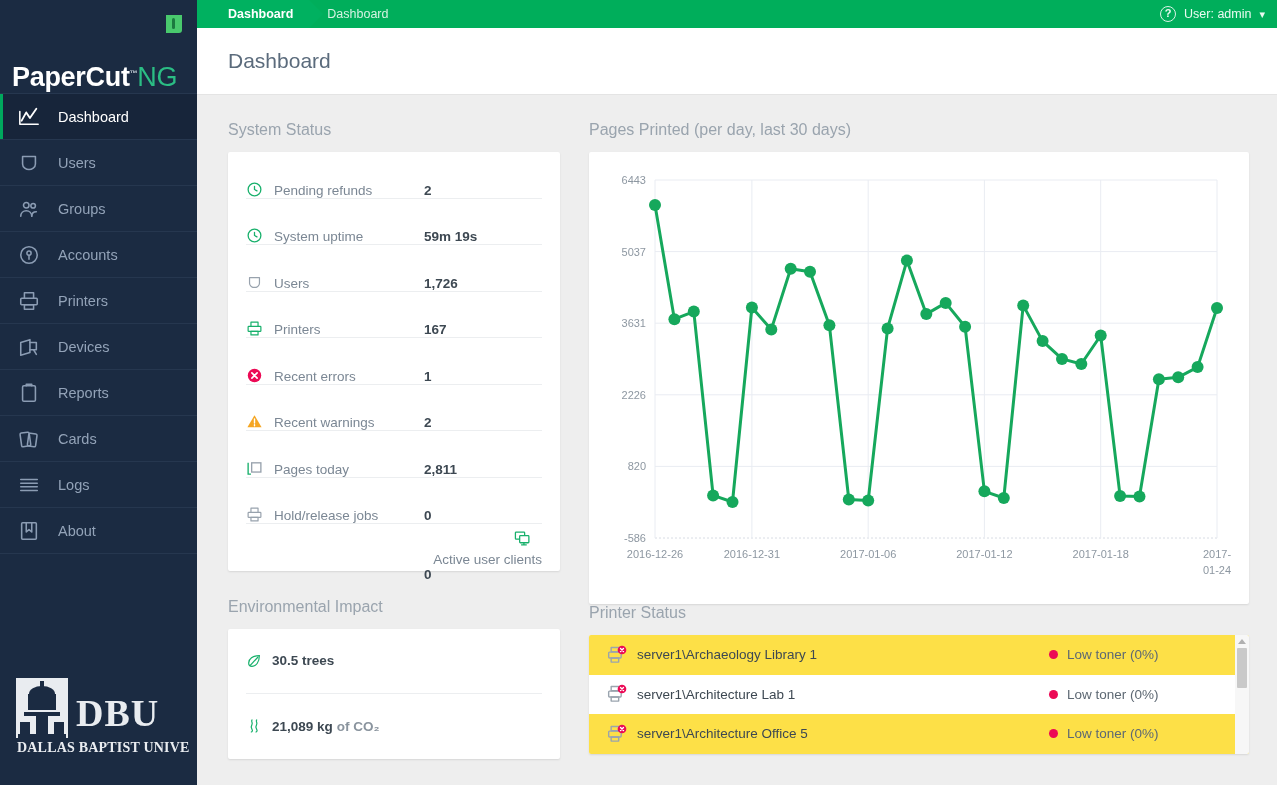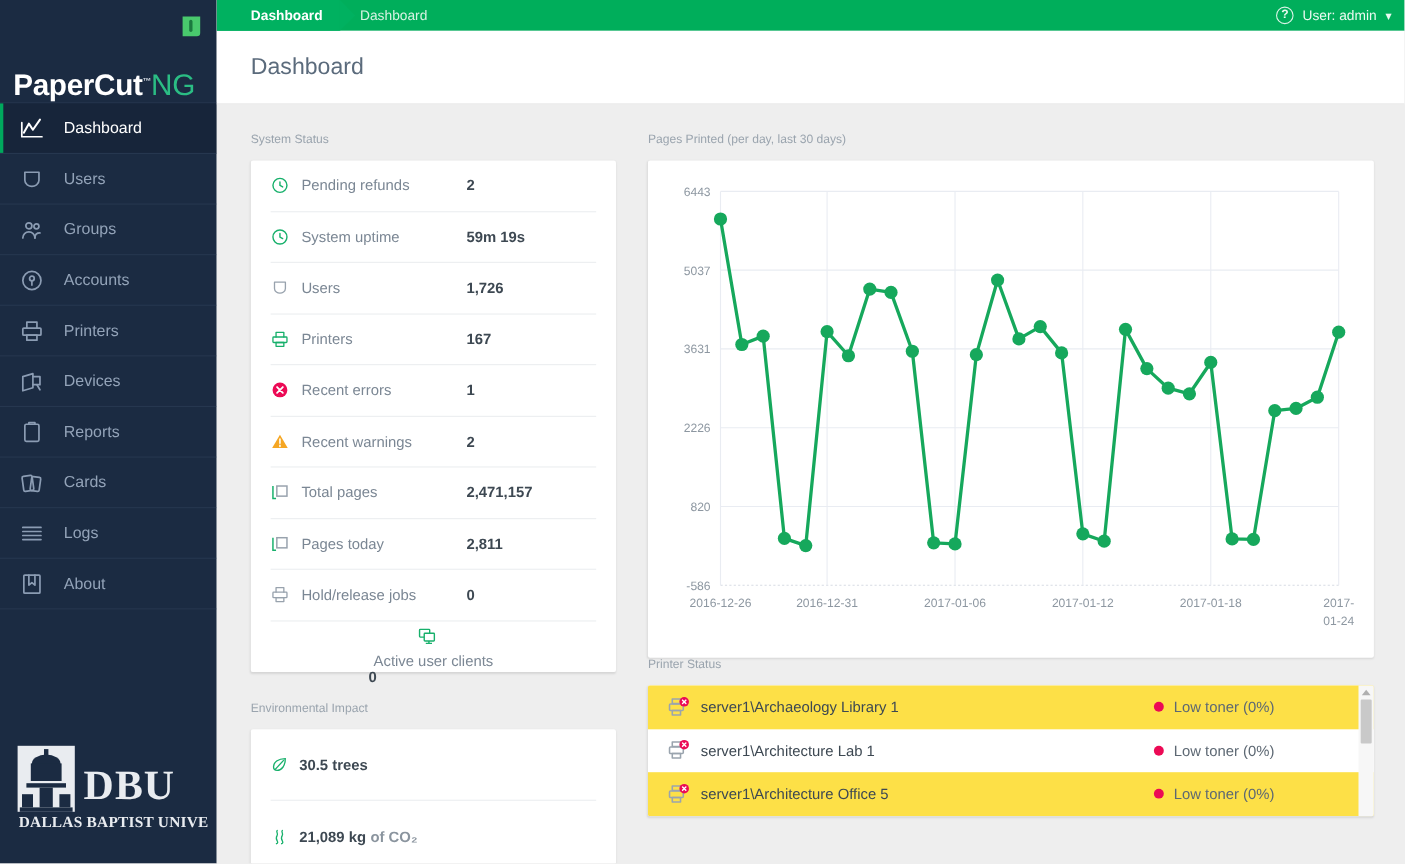--- a/index.html
+++ b/index.html
@@ -85,30 +85,30 @@
   .topright .u { font-size:12.5px; color:#eafaf1; }
   .topright .cv { font-size:11px; color:#eafaf1; }
 
   .pagehead { height: 67px; background:#ffffff; border-bottom:1px solid #e4e4e4; display:flex; align-items:center; padding-left:31px;}
   .pagehead h1 { font-size:21px; font-weight:normal; color:#5b6b7c; }
 
   .content { padding: 26px 28px 0 31px; display:flex; gap:29px; height: 690px; }
   .col-left { width: 332px; flex: 0 0 332px; }
   .col-right { flex: 1 1 auto; }
 
-  .panel-title { font-size:11px; color:#9aa4ae; margin-bottom:13px; }
+  .panel-title { font-size:16px; color:#9aa4ae; margin-bottom:13px; }
   .card {
     background:#fff; border-radius:2px;
     box-shadow: 0 1px 2px rgba(0,0,0,0.10);
   }
 
   
   .status-list { padding: 0 18px; }
   .status-row {
-    display:flex; align-items:center; height:46.5px;
+    display:flex; align-items:flex-end; height:46.5px;
     border-bottom:1px solid #eceef0;
     font-size:13.5px;
   }
   .status-row:last-child { border-bottom: none; flex-direction: column; }
   .status-ico { width:28px; flex:0 0 28px; display:flex; align-items:center; }
   .status-label { color:#7b8794; flex: 1 1 auto; }
   .status-val { color:#3d4852; font-weight:bold; width:118px; flex:0 0 118px; }
 
   
   .env-list { padding: 0 18px; }
@@ -344,30 +344,20 @@
               </div>
               <div class="status-row">
                 <span class="status-ico">
                   <svg width="17" height="17" viewBox="0 0 24 24">
                     <path d="M12 3L22 20H2z" fill="#f5a623"></path>
                     <path d="M12 8.5v5.5M12 16.5v1.6" stroke="#fff" stroke-width="2" stroke-linecap="round"></path>
                   </svg>
                 </span>
                 <span class="status-label">Recent warnings</span>
                 <span class="status-val">2</span>
-              </div>
-              <div class="status-row">
-                <span class="status-ico">
-                  <svg width="17" height="17" viewBox="0 0 24 24" fill="none" stroke="#17b06b" stroke-width="1.9">
-                    <path d="M3 4v16h4"></path>
-                    <rect x="8" y="4" width="13" height="13" stroke="#98a2ad"></rect>
-                  </svg>
-                </span>
-                <span class="status-label">Total pages</span>
-                <span class="status-val">2,471,157</span>
               </div>
               <div class="status-row">
                 <span class="status-ico">
                   <svg width="17" height="17" viewBox="0 0 24 24" fill="none" stroke="#17b06b" stroke-width="1.9">
                     <path d="M3 4v16h4"></path>
                     <rect x="8" y="4" width="13" height="13" stroke="#98a2ad"></rect>
                   </svg>
                 </span>
                 <span class="status-label">Pages today</span>
                 <span class="status-val">2,811</span>

